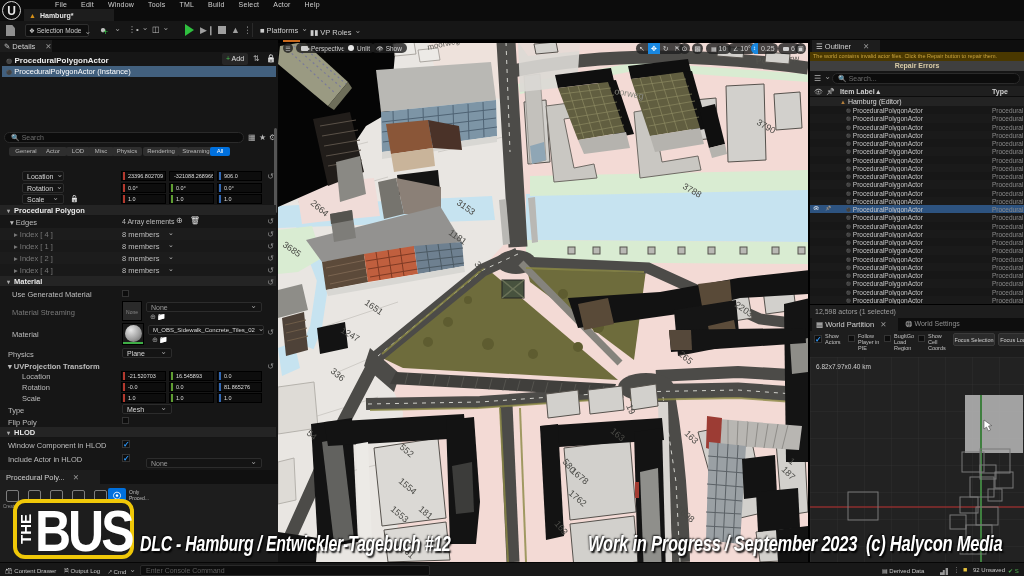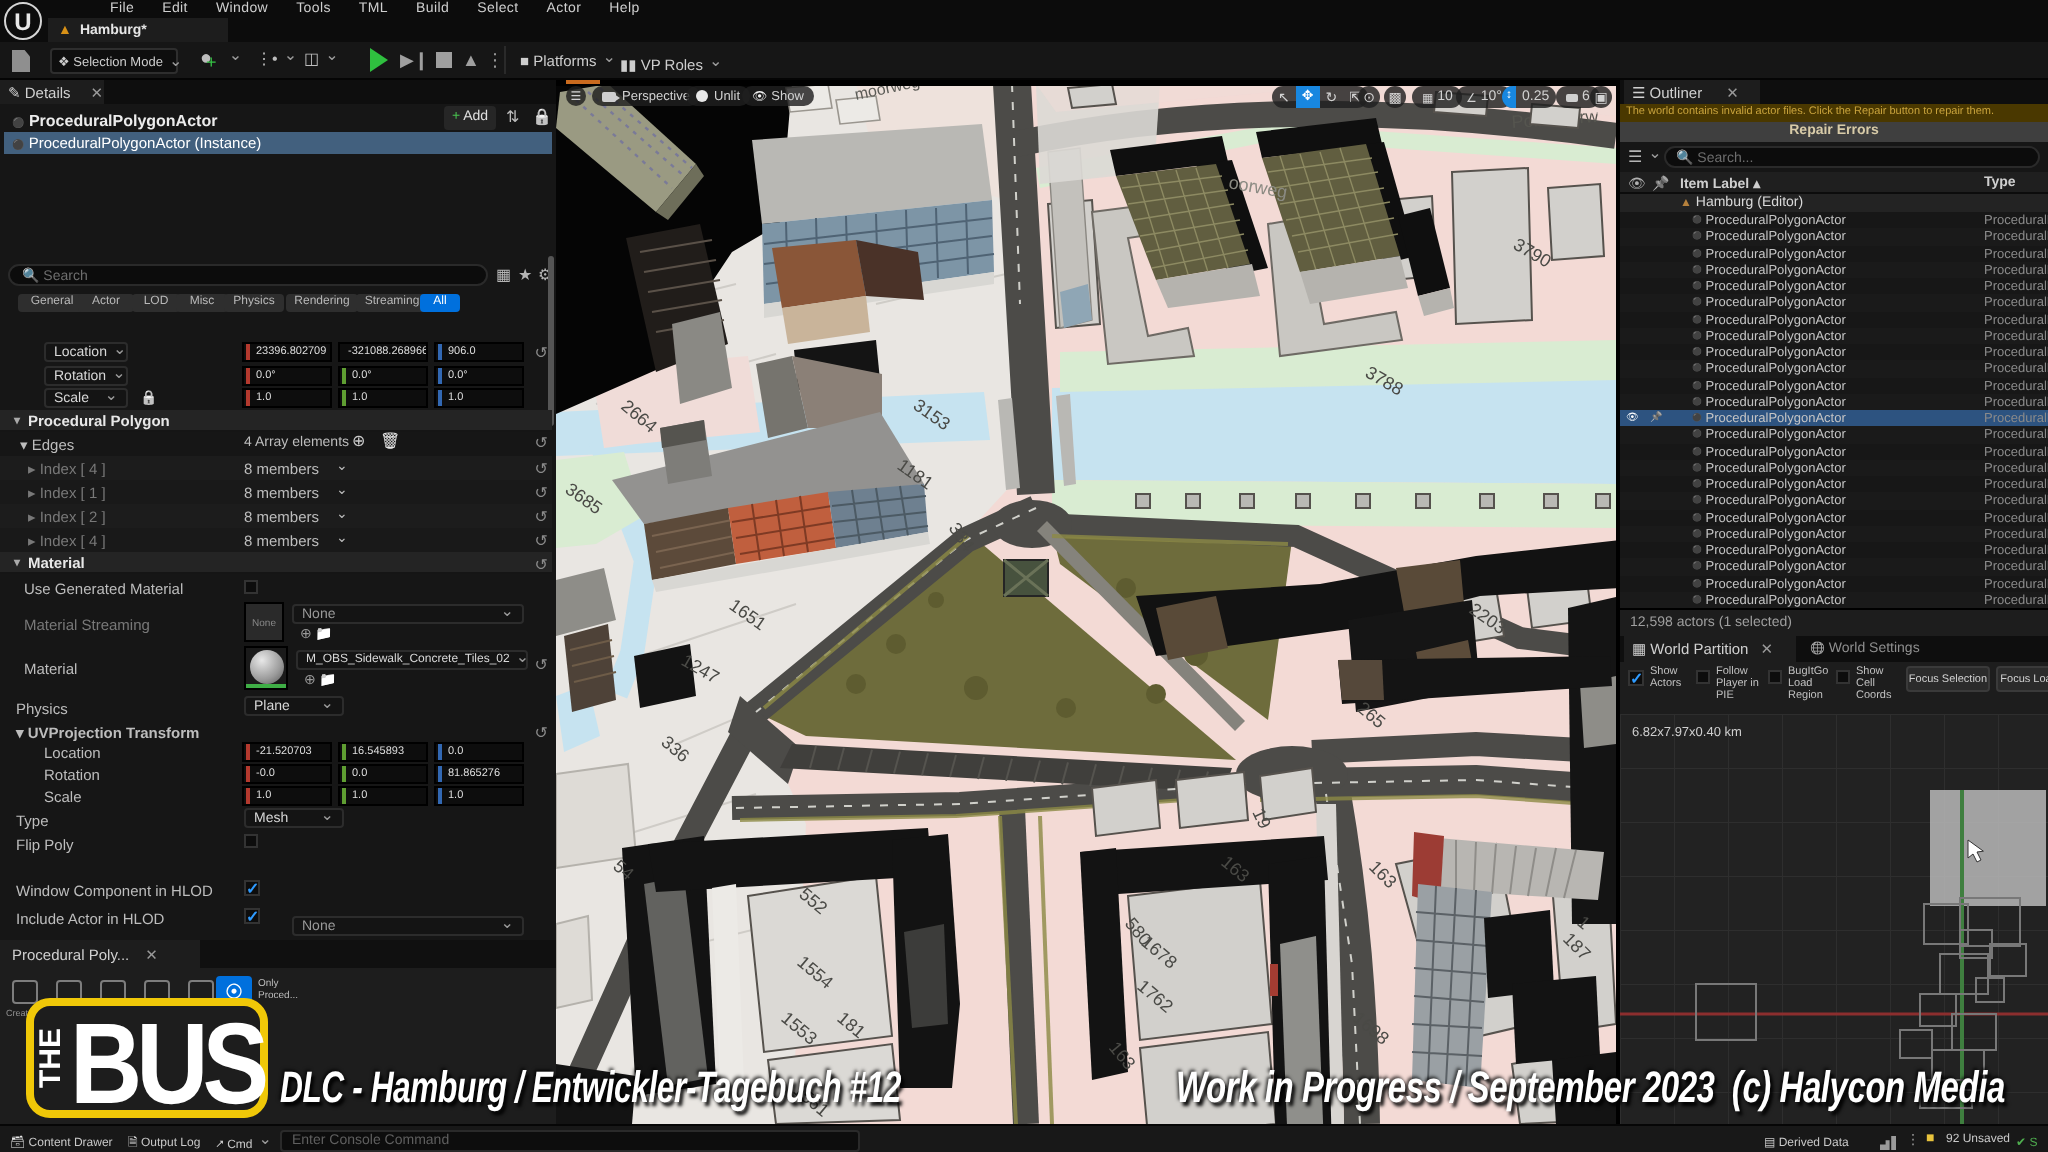--- a/index.html
+++ b/index.html
@@ -163,20 +163,21 @@
 <div class="fld" style="left:217px;top:342px;width:45px"><i style="background:#3268b3"></i>81.865276</div>
 <div class="abs lbl" style="left:22px;top:354px">Scale</div>
       <div class="fld" style="left:121px;top:353px;width:45px"><i style="background:#b3392e"></i>1.0</div>
 <div class="fld" style="left:169px;top:353px;width:45px"><i style="background:#5f9e32"></i>1.0</div>
 <div class="fld" style="left:217px;top:353px;width:45px"><i style="background:#3268b3"></i>1.0</div>
 
  <div class="abs lbl" style="left:8px;top:366px">Type</div>
  <div class="drop" style="left:122px;top:364px;width:50px">Mesh<span class="chev"></span></div>
  <div class="abs lbl" style="left:8px;top:378px">Flip Poly</div>
  <div class="abs chk" style="left:122px;top:377px"></div>
+ <div class="cat" style="top:387px;height:11px">HLOD</div>
  <div class="abs lbl" style="left:8px;top:401px">Window Component in HLOD</div>
  <div class="abs chkon" style="left:122px;top:400px">✓</div>
  <div class="abs lbl" style="left:8px;top:415px">Include Actor in HLOD</div>
  <div class="abs chkon" style="left:122px;top:414px">✓</div>
  <div class="drop" style="left:146px;top:418px;width:116px;color:#9a9a9a">None<span class="chev"></span></div>
 
  <div class="abs" style="left:0;top:430px;width:278px;height:14px;background:#101010"></div>
  <div class="abs tab" style="left:0;top:430px;width:100px;height:14px;padding-left:6px">Procedural Poly...<span style="margin-left:8px;color:#9a9a9a">✕</span></div>
  <div class="abs" style="left:0;top:444px;width:278px;height:78px;background:#1d1d1d"></div>
 <div class="abs" style="left:6px;top:450px;width:13px;height:12px;border:1px solid #7d7d7d;border-radius:2px"></div>

